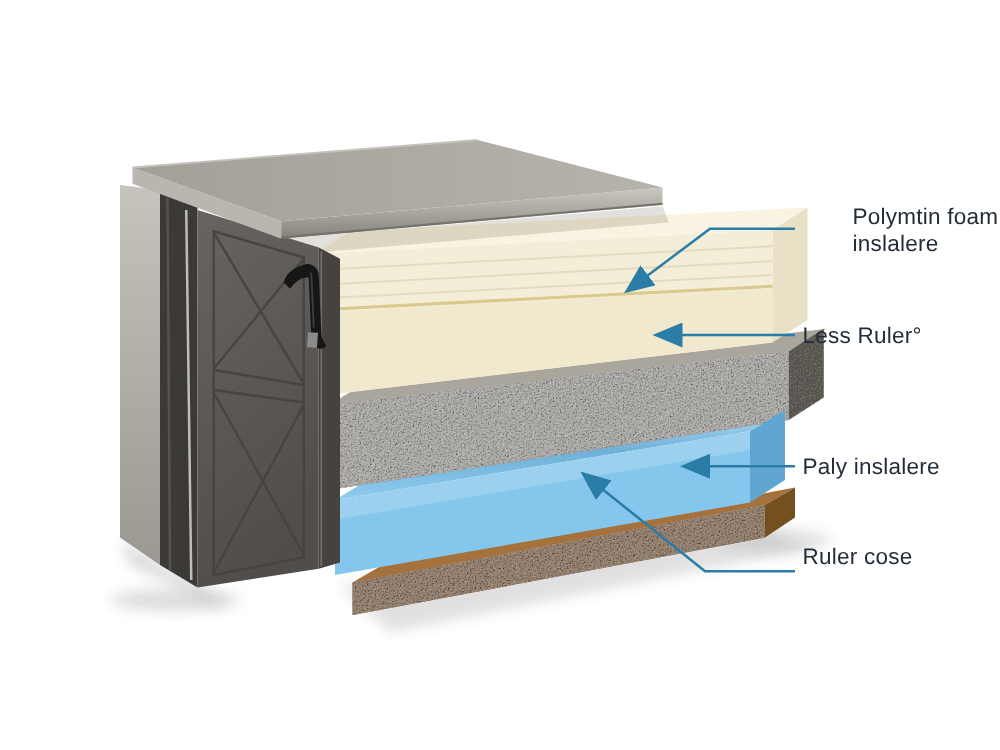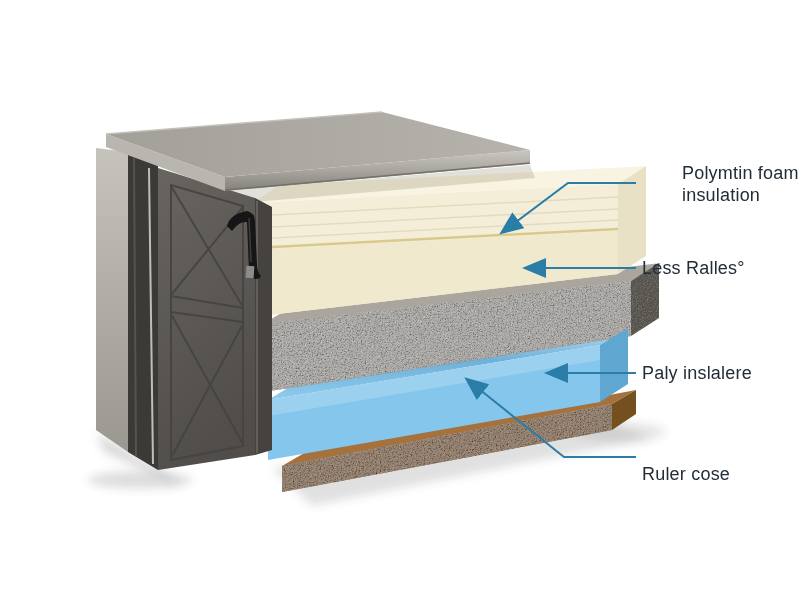--- a/index.html
+++ b/index.html
@@ -164,18 +164,18 @@
     <g stroke="#2a7da7" stroke-width="2" fill="none">
       <polyline points="636,183 568,183 504,231" marker-end="url(#arrow)"></polyline>
       <polyline points="636,268 528,268" marker-end="url(#arrow)"></polyline>
       <polyline points="636,373 550,373" marker-end="url(#arrow)"></polyline>
       <polyline points="636,457 564,457 469,381" marker-end="url(#arrow)"></polyline>
     </g>
   </svg>
 
   <div class="callout" style="left:642px;top:162px;margin-left:40px;">
     <div>Polymtin foam</div>
-    <div>insulation</div>
+    <div>inslalere</div>
   </div>
-  <div class="callout" style="left:642px;top:257px;">Less Ralles°</div>
+  <div class="callout" style="left:642px;top:257px;">Less Ruler°</div>
   <div class="callout" style="left:642px;top:362px;text-align:center;">Paly inslalere</div>
-  <div class="callout" style="left:642px;top:463px;text-align:right;">Ruler cose</div>
+  <div class="callout" style="left:642px;top:434px;text-align:right;">Ruler cose</div>
 </div>
 
 </body></html>

